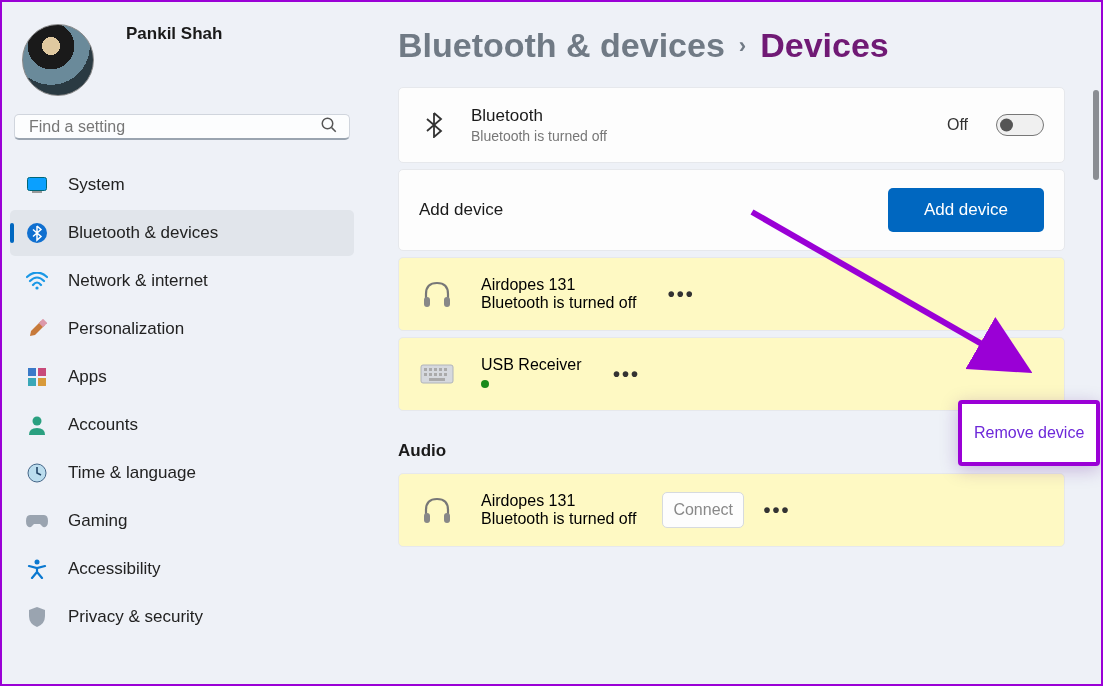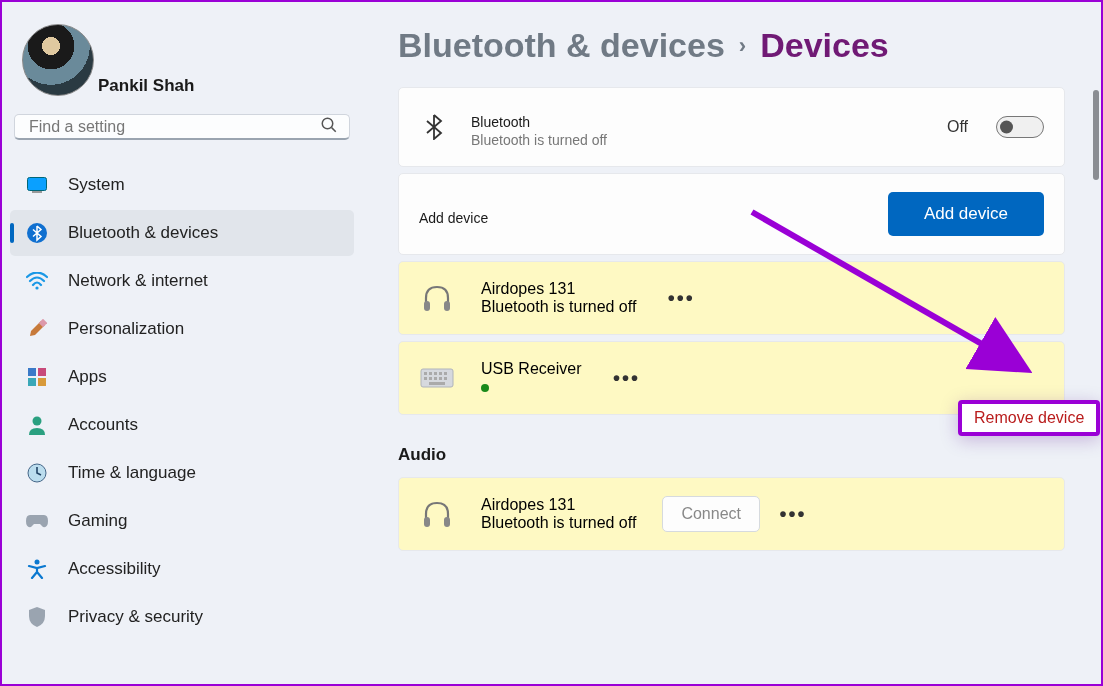--- a/index.html
+++ b/index.html
@@ -13,22 +13,22 @@
   position: relative;
 }
 .app { display: flex; width: 100%; height: 100%; }
 .sidebar {
   width: 360px;
   padding: 18px 8px 0 8px;
   flex-shrink: 0;
 }
 .profile {
   display: flex;
-  align-items: flex-end;
-  gap: 4px;
+  align-items: flex-start;
+  gap: 32px;
   padding: 4px 12px 18px 12px;
 }
 .avatar {
   width: 72px; height: 72px;
   border-radius: 50%;
   background: radial-gradient(circle at 40% 30%, #e0c9a0 0 14%, #1a1a1a 14% 36%, #6a8a9a 36% 60%, #2a3a42 60% 100%);
   border: 1px solid #888;
 }
 .profile-name { font-size: 17px; font-weight: 600; color: #1a1a1a; }
 .search-wrap {
@@ -100,21 +100,21 @@
   border: 1px solid #e6e8ec;
   border-radius: 5px;
   padding: 18px 20px;
   display: flex;
   align-items: center;
   gap: 22px;
   margin-bottom: 6px;
 }
 .card .ico { width: 30px; display: flex; justify-content: center; color: #333; }
 .card .label-stack { flex: 1; }
-.card .title { font-size: 14px; color: #1a1a1a; margin-top: 8px; }
+.card .title { font-size: 17px; color: #1a1a1a; }
 .card .sub { font-size: 14px; color: #777; margin-top: 2px; }
 .toggle-wrap { display: flex; align-items: center; gap: 28px; color: #333; font-size: 16px; }
 .toggle {
   width: 48px; height: 22px;
   border-radius: 14px;
   border: 1.5px solid #777;
   position: relative;
   background: #f0f0f0;
 }
 .toggle::after {
@@ -163,40 +163,40 @@
   cursor: pointer;
   color: #333;
   font-size: 20px;
   letter-spacing: 2px;
   font-weight: bold;
 }
 .btn-secondary {
   background: #fdfdfd;
   border: 1px solid #d6dade;
   border-radius: 5px;
-  padding: 8px 18px;
+  padding: 8px 10px;
   font-size: 16px;
   color: #888;
   cursor: pointer;
 }
 .status-dot {
   width: 8px; height: 8px;
   border-radius: 50%;
   background: #1a8a1a;
   display: inline-block;
   margin-top: 4px;
 }
 .context-menu {
   position: absolute;
   background: #fff;
   border: 4px solid #9a00d6;
   border-radius: 4px;
-  padding: 5px 12px;
+  padding: 20px 12px;
   font-size: 16px;
-  color: #b91c1c;
+  color: #6d28d9;
   box-shadow: 0 4px 18px rgba(80,0,140,0.25);
   z-index: 20;
   white-space: nowrap;
 }
 .arrow {
   position: absolute;
   z-index: 15;
   pointer-events: none;
 }
 .scrollbar-thumb {

